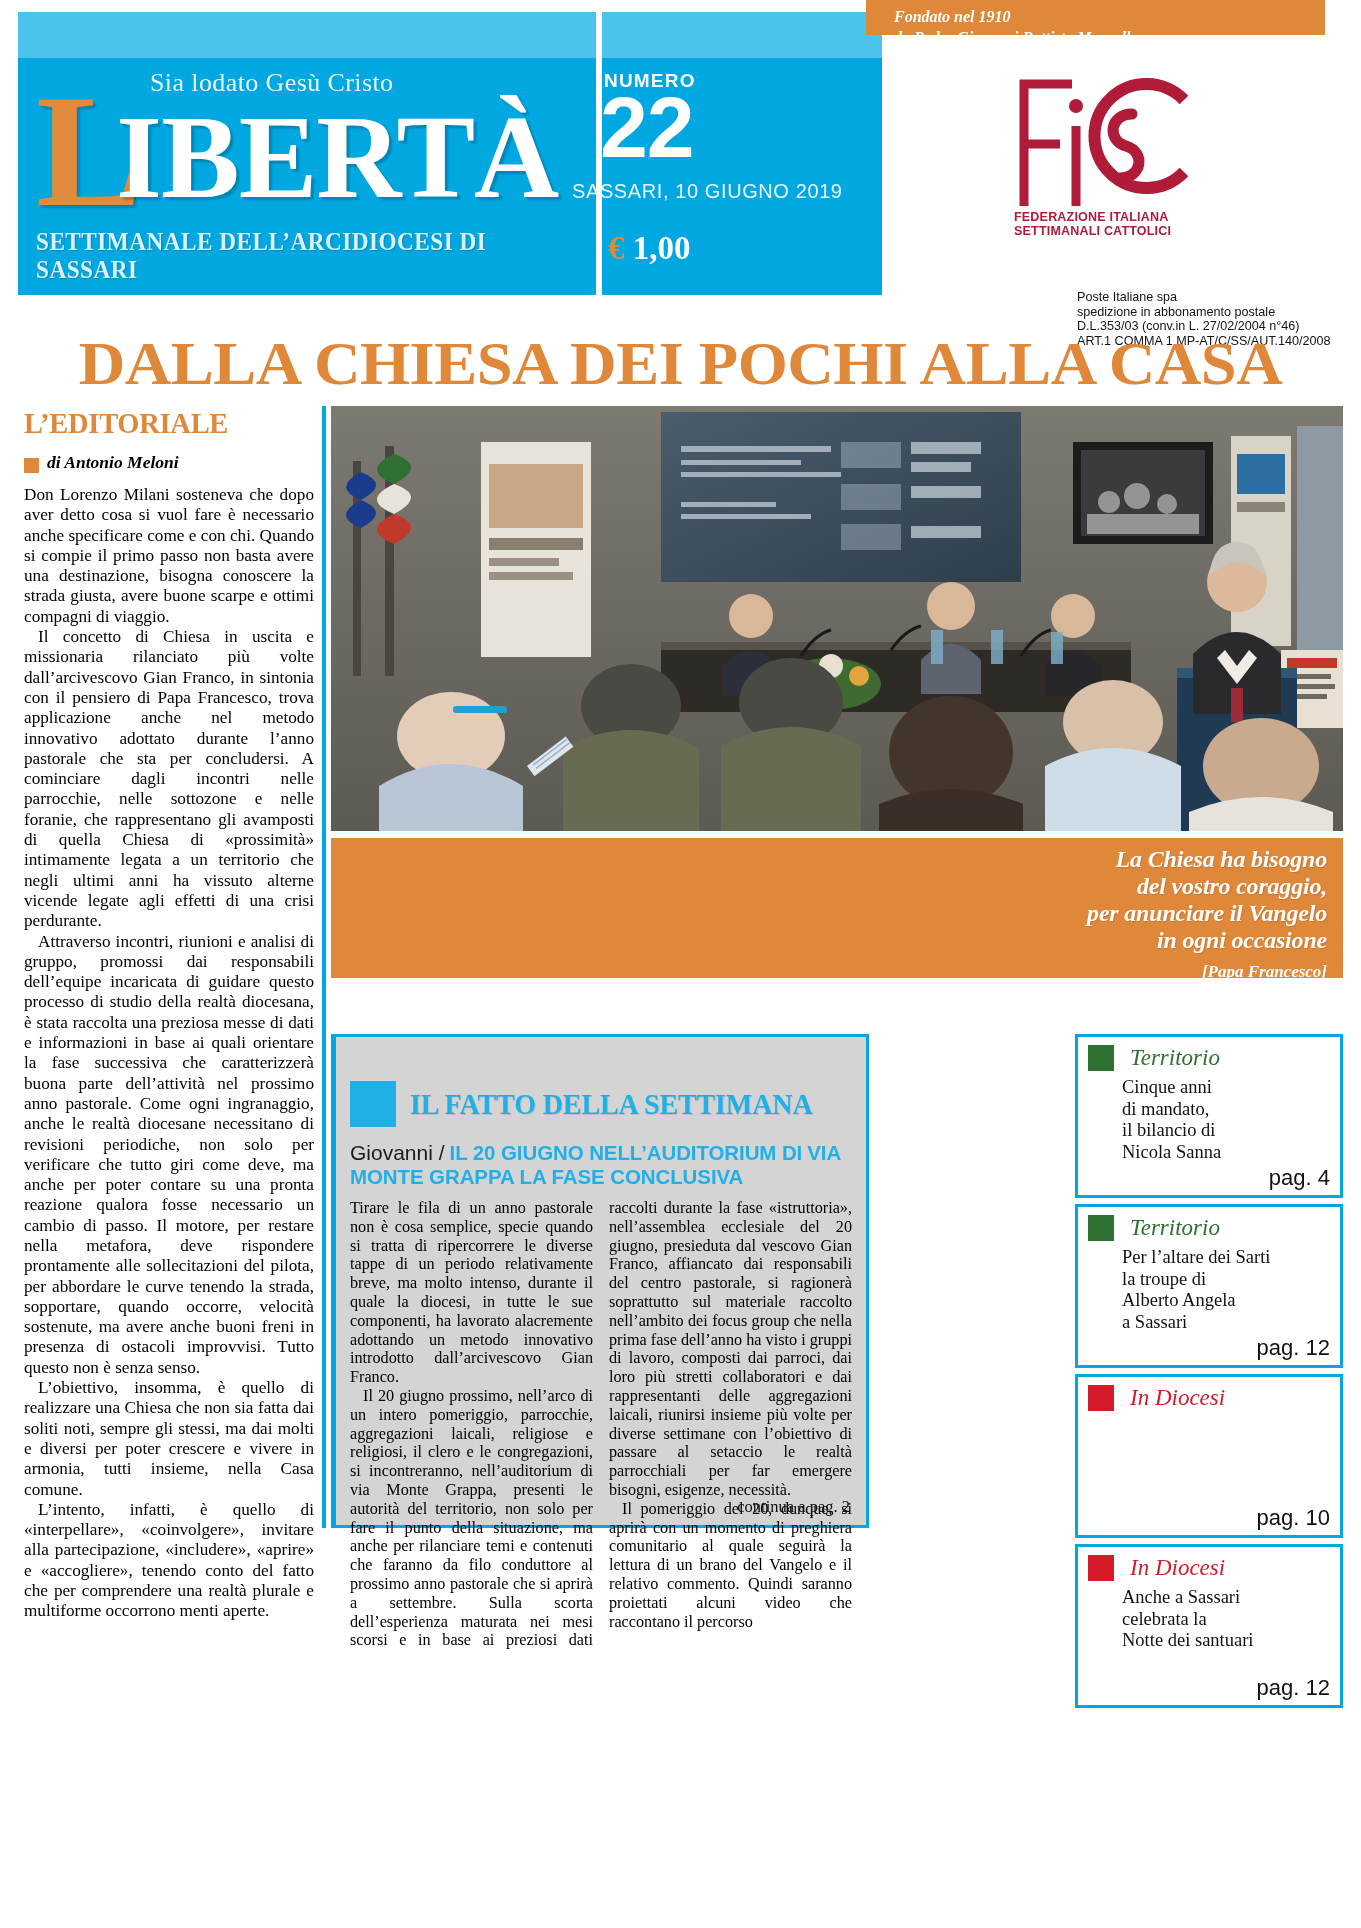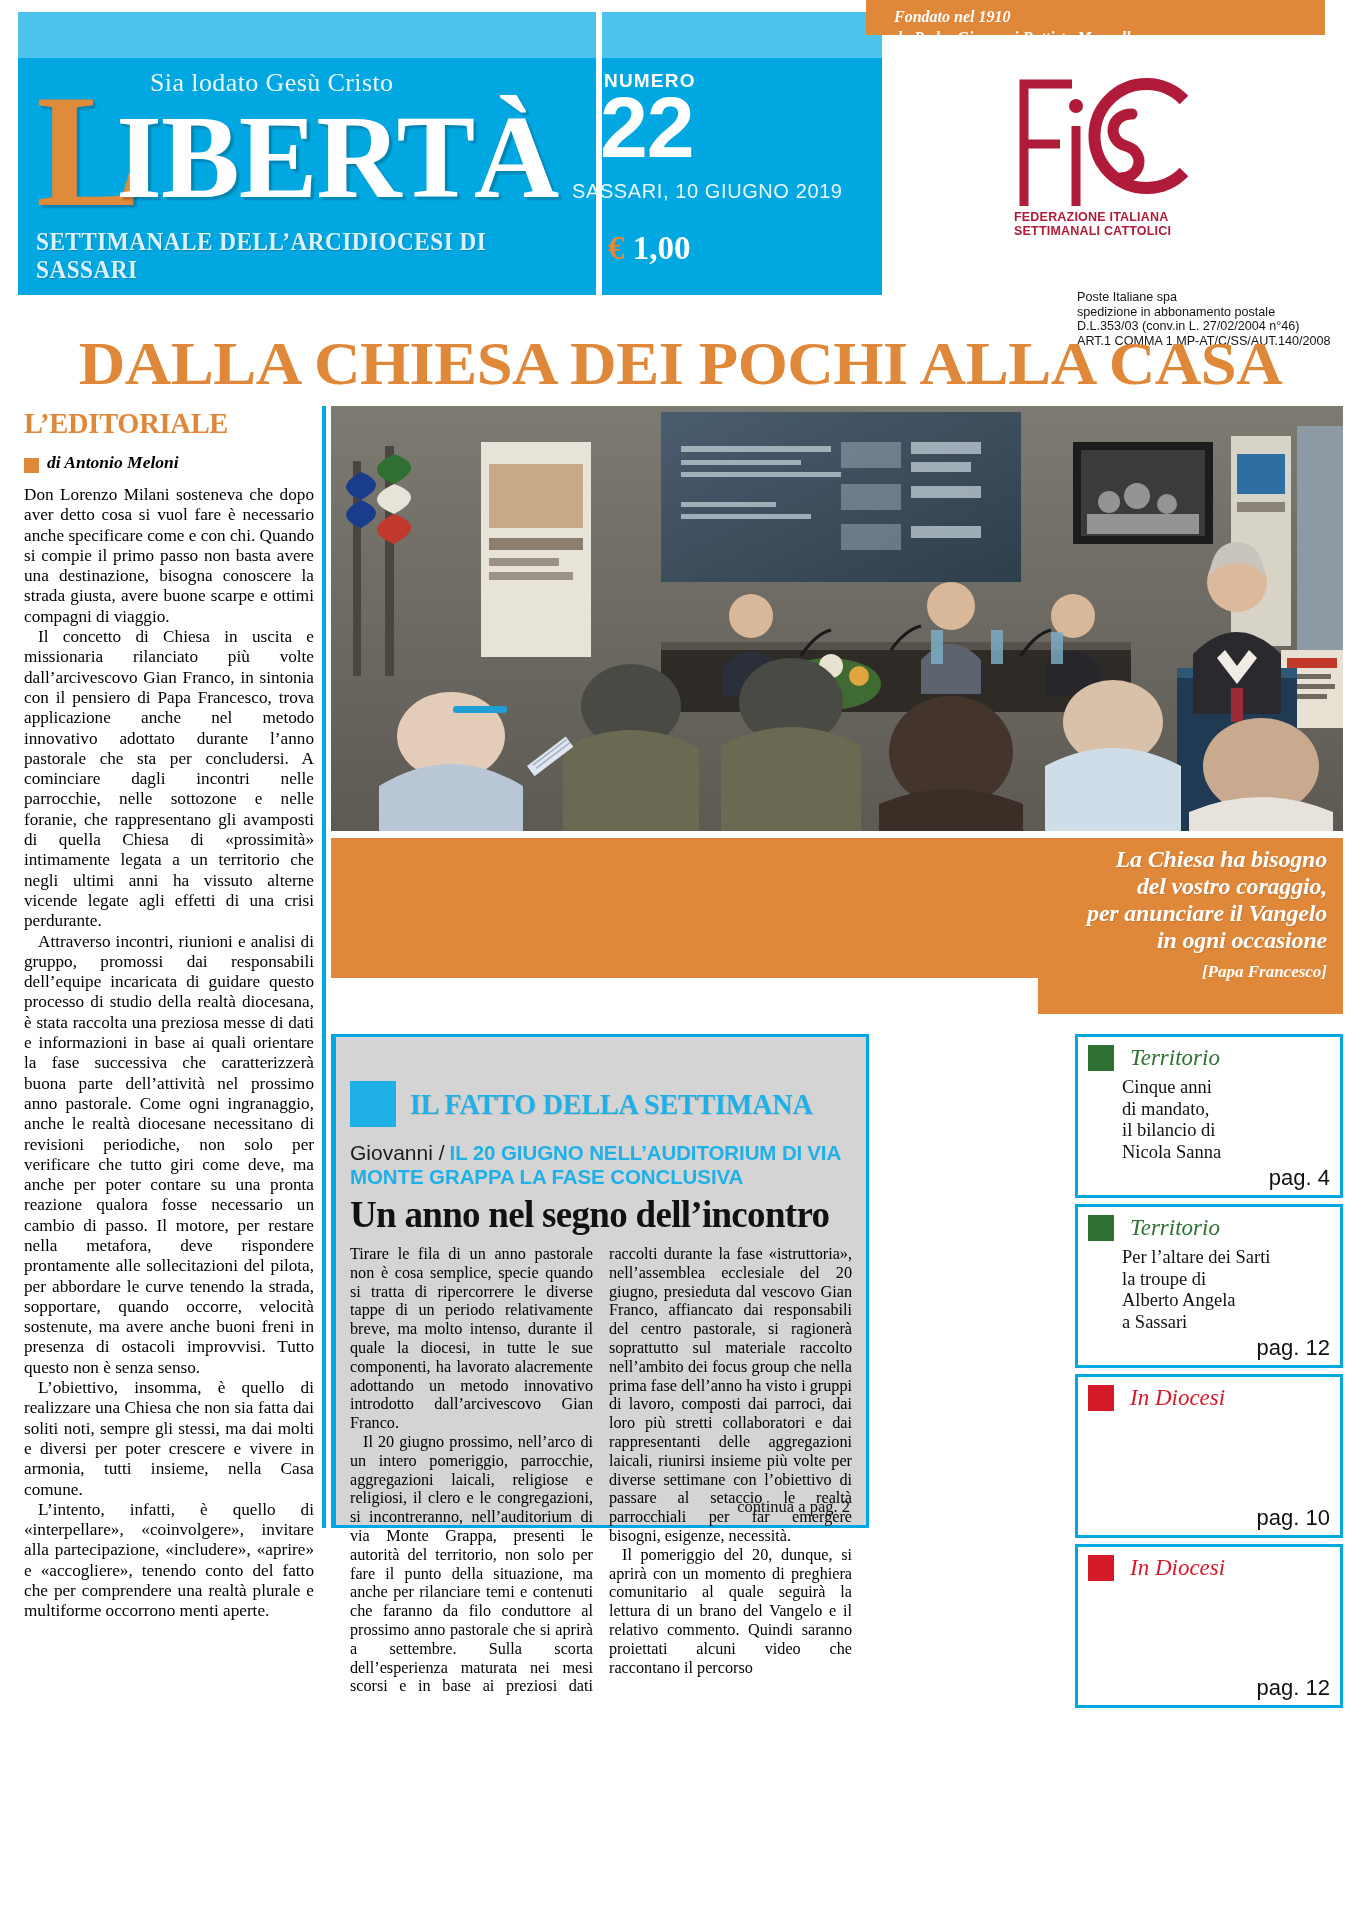--- a/index.html
+++ b/index.html
@@ -122,21 +122,21 @@
   
   .vrule{position:absolute;left:322px;top:406px;width:4px;height:1122px;background:#00A7E1;}
 
   
   .photo{
     position:absolute;left:331px;top:406px;width:1012px;height:425px;
     overflow:hidden;background:#6e6a62;
   }
   .photo svg{display:block;}
   .quotebox{
-    position:absolute;left:1038px;top:838px;width:305px;height:176px;
+    position:absolute;left:1038px;top:838px;width:305px;height:140px;
     background:#E0883A;color:#ffffff;box-sizing:border-box;
     padding:8px 16px 0 10px;text-align:right;
   }
   .quotebox .q{
     font-family:"Liberation Serif",serif;font-weight:700;font-style:italic;
     font-size:24px;line-height:27px;letter-spacing:-.2px;
     text-shadow:1px 1px 1px rgba(0,0,0,.12);
   }
   .quotebox .attr{
     margin-top:8px;font-family:"Liberation Serif",serif;font-weight:700;font-style:italic;
@@ -426,21 +426,20 @@
   <div class="article">
     <div class="sec-head">
       <span class="sq"></span>
       <span class="tx">IL FATTO DELLA SETTIMANA</span>
     </div>
     <div class="occhiello">
       <span class="plain">Giovanni /</span>
       <span class="hl">IL 20 GIUGNO NELL’AUDITORIUM DI</span>
       <span class="hl">VIA MONTE GRAPPA LA FASE CONCLUSIVA</span>
     </div>
-    <div class="headline">Un anno nel segno dell’incontro</div>
     <div class="art-cols">
       <p>Tirare le fila di un anno pastorale non è cosa semplice, specie quando si tratta di ripercorrere le diverse tappe di un periodo relativamente breve, ma molto intenso, durante il quale la diocesi, in tutte le sue componenti, ha lavorato alacremente adottando un metodo innovativo introdotto dall’arcivescovo Gian Franco.</p>
       <p>Il 20 giugno prossimo, nell’arco di un intero pomeriggio, parrocchie, aggregazioni laicali, religiose e religiosi, il clero e le congregazioni, si incontreranno, nell’auditorium di via Monte Grappa, presenti le autorità del territorio, non solo per fare il punto della situazione, ma anche per rilanciare temi e contenuti che faranno da filo conduttore al prossimo anno pastorale che si aprirà a settembre. Sulla scorta dell’esperienza maturata nei mesi scorsi e in base ai preziosi dati raccolti durante la fase «istruttoria», nell’assemblea ecclesiale del 20 giugno, presieduta dal vescovo Gian Franco, affiancato dai responsabili del centro pastorale, si ragionerà soprattutto sul materiale raccolto nell’ambito dei focus group che nella prima fase dell’anno ha visto i gruppi di lavoro, composti dai parroci, dai loro più stretti collaboratori e dai rappresentanti delle aggregazioni laicali, riunirsi insieme più volte per diverse settimane con l’obiettivo di passare al setaccio le realtà parrocchiali per far emergere bisogni, esigenze, necessità.</p>
       <p>Il pomeriggio del 20, dunque, si aprirà con un momento di preghiera comunitario al quale seguirà la lettura di un brano del Vangelo e il relativo commento. Quindi saranno proiettati alcuni video che raccontano il percorso</p>
     </div>
     <div class="continua">continua a pag. 2</div>
   </div>
 
   <div class="rail">
 
@@ -468,18 +467,19 @@
         <span class="lbl" style="color: rgb(213, 27, 42);">In Diocesi</span>
       </div>
       <div class="rb-page">pag. 10</div>
     </div>
 
     <div class="rail-box">
       <div class="rb-head">
         <span class="sq" style="background: rgb(213, 27, 42);"></span>
         <span class="lbl" style="color: rgb(213, 27, 42);">In Diocesi</span>
       </div>
+      <div class="rb-text">Anche a Sassari<br>celebrata la<br>Notte dei santuari</div>
       <div class="rb-page">pag. 12</div>
     </div>
 
   </div>
 
 </div>
 
 </body></html>

